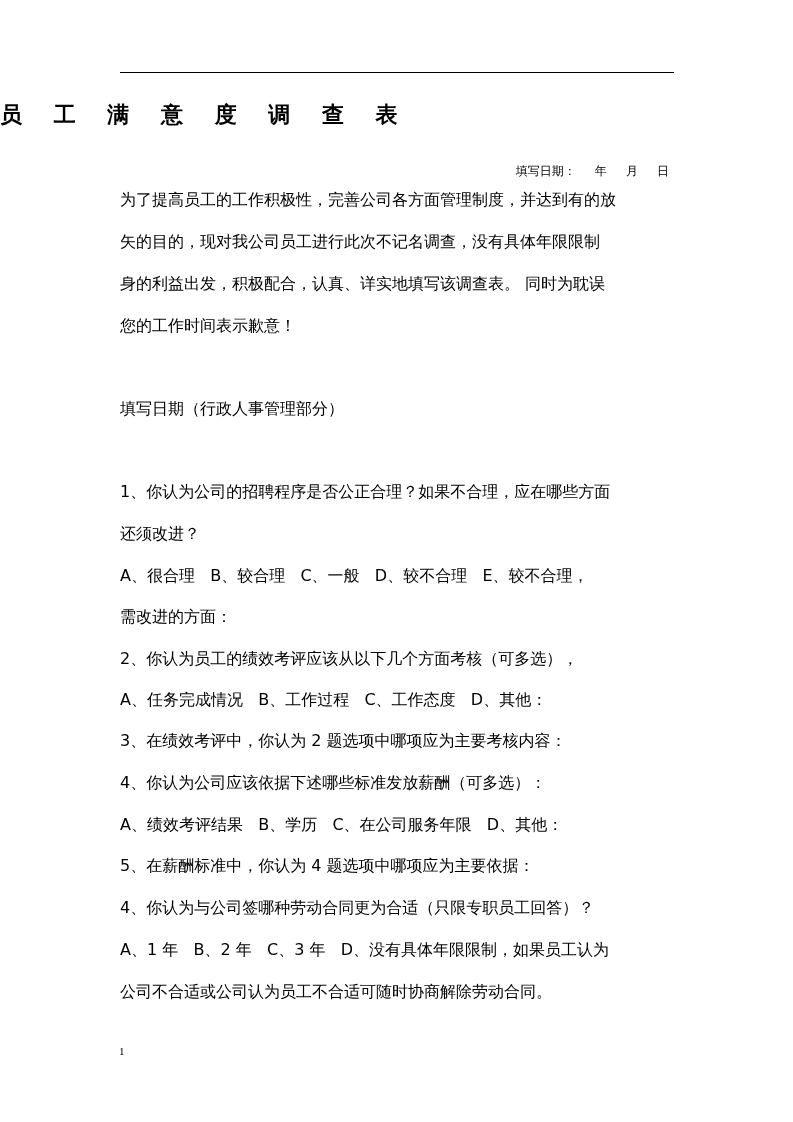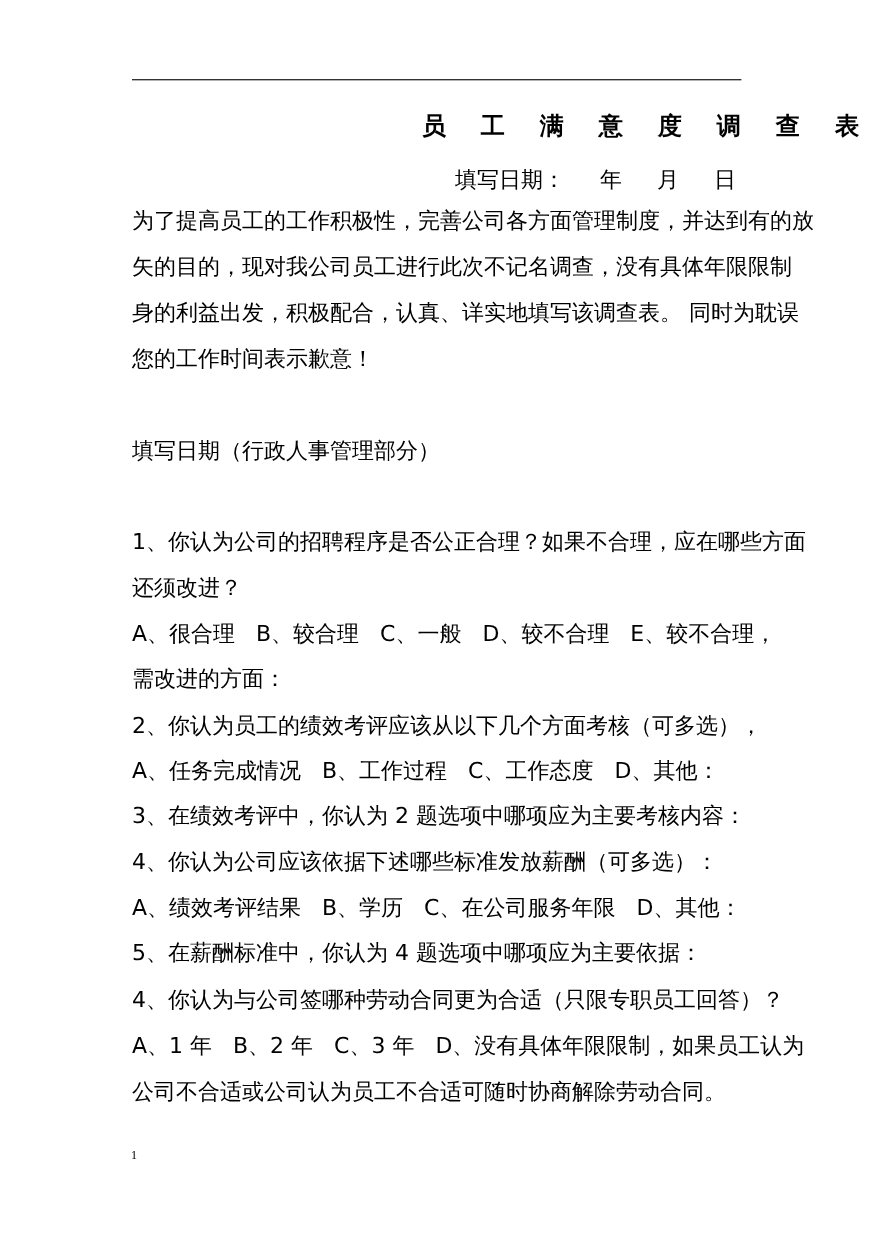--- a/index.html
+++ b/index.html
@@ -1,22 +1,22 @@
 <!DOCTYPE html>
 <html><head>
   <meta charset="utf-8">
   <style>
     html, body { margin: 0; padding: 0; background: #ffffff; }
     body { width: 793px; height: 1122px; position: relative; overflow: hidden;
            font-family: "DejaVu Sans", "Liberation Sans", sans-serif; color: #000; }
     .header-rule { position: absolute; left: 120px; top: 72px; width: 554px; height: 0; border-top: 1px solid #000; }
-    .title { position: absolute; left: 0; width: 793px; top: 100px; text-align: right;
+    .title { position: absolute; left: 0; width: 793px; top: 100px; text-align: left;
              font-size: 22px; font-weight: bold; letter-spacing: 12px; }
-    .date-line { position: absolute; right: 124px; top: 150px; font-size: 20px; white-space: pre; }
-    .line { position: absolute; left: 120px; font-size: 20px; white-space: pre; line-height: 20px; }
+    .date-line { position: absolute; right: 124px; top: 163px; font-size: 12px; white-space: pre; }
+    .line { position: absolute; left: 120px; font-size: 16px; white-space: pre; line-height: 20px; }
     .page-num { position: absolute; left: 119px; top: 1045px; font-family: "Liberation Serif", serif; font-size: 11px; }
   </style>
 </head>
 <body>
 
 <div class="header-rule"></div>
 <div class="title">员 工 满 意 度 调 查 表</div>
 <div class="date-line">填写日期：     年     月     日</div>
 
 <div class="line" style="top:190px">为了提高员工的工作积极性，完善公司各方面管理制度，并达到有的放</div>

